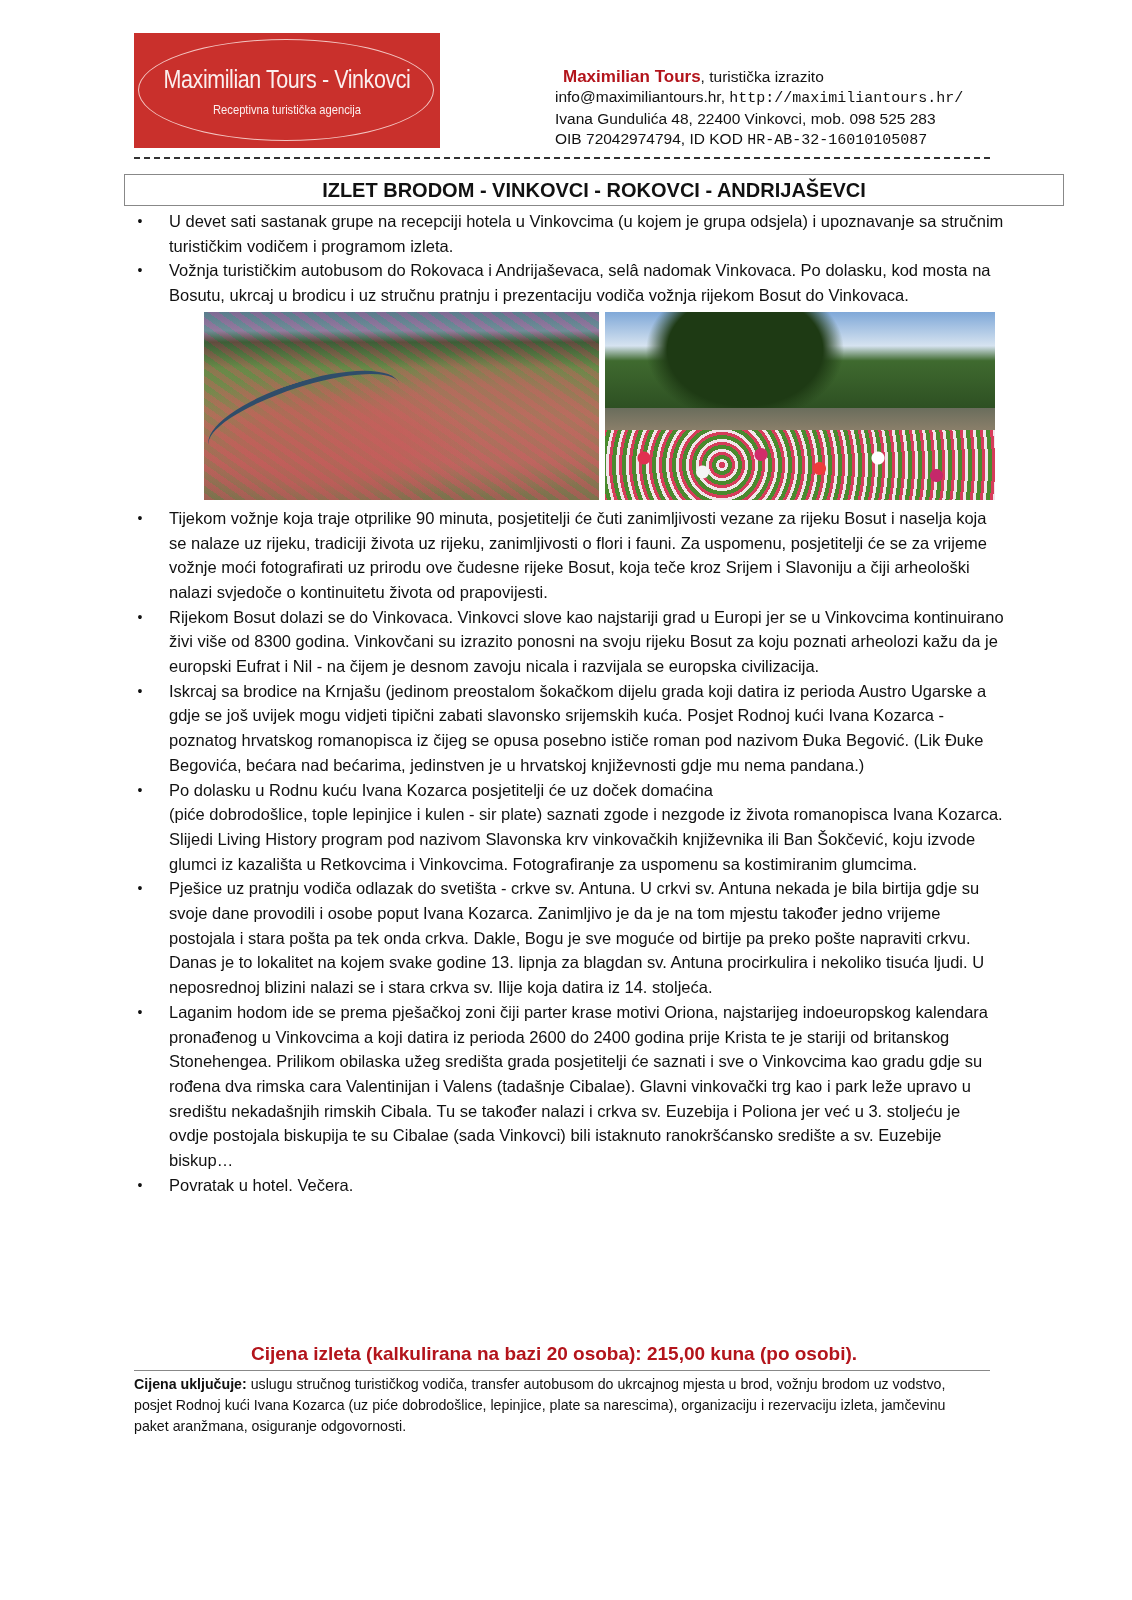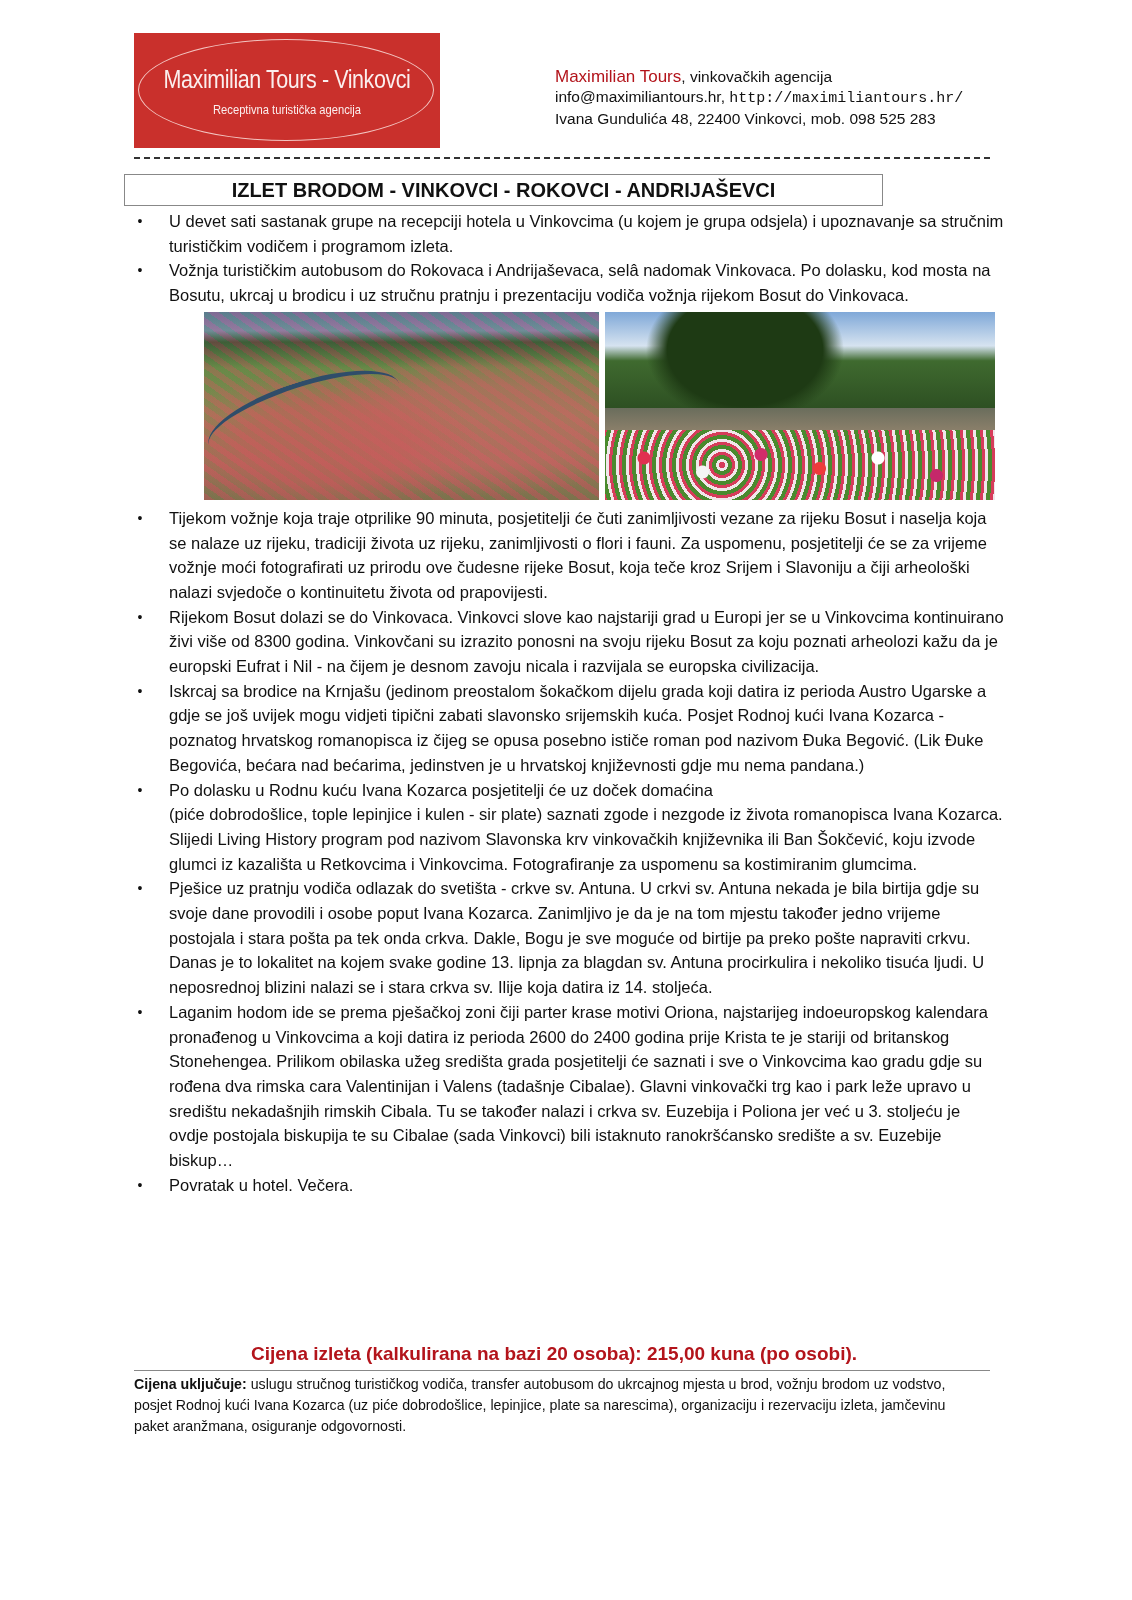--- a/index.html
+++ b/index.html
@@ -21,29 +21,29 @@
       transform: scaleX(0.86);
     }
     .logo .logo-sub {
       position: absolute; left: 0; right: 0; top: 69px; text-align: center;
       color: #fbeeee; font-size: 13px; transform: scaleX(0.86);
     }
     .contact {
       position: absolute; left: 555px; top: 67px; font-size: 15.5px; line-height: 20px;
       color: #111;
     }
-    .contact .brand { color: #b3141b; font-weight: normal; font-size: 17px; }
+    .contact .brand { color: #b3141b; font-weight: bold; font-size: 17px; margin-left: 8px; }
     .contact a { color: #111; }
     .contact .mono { font-family: "Liberation Mono", monospace; font-size: 15px; }
     .dash-line {
       position: absolute; left: 134px; top: 157px; width: 856px; height: 0;
       border-top: 2px dashed #333;
     }
     .title-box {
-      position: absolute; left: 124px; top: 174px; width: 759px; height: 32px;
+      position: absolute; left: 124px; top: 174px; width: 940px; height: 32px;
       border: 1.5px solid #888; box-sizing: border-box; text-align: center;
       font-weight: bold; font-size: 20px; line-height: 30px; color: #111;
     }
     ul.items {
       position: absolute; left: 134px; top: 209px; width: 870px; margin: 0; padding: 0;
       list-style: none; font-size: 16.5px; line-height: 24.7px; color: #111;
     }
     ul.items li { position: relative; padding-left: 35px; }
     ul.items li .bullet {
       position: absolute; left: 0; top: 0; width: 12px; text-align: center; font-size: 14px;
@@ -106,26 +106,29 @@
 <body>
 
 <div class="logo">
   <div class="ellipse"></div>
   <div class="logo-title">Maximilian Tours - Vinkovci</div>
   <div class="logo-sub">Receptivna turistička agencija</div>
 </div>
 
 <div class="contact">
   <div>
-    <span class="brand">Maximilian Tours</span><span>, vinkovačkih agencija</span>
+    <span class="brand">Maximilian Tours</span><span>, turistička izrazito</span>
   </div>
   <div>
     <a>info@maximiliantours.hr</a><span>, </span><a class="mono">http://maximiliantours.hr/</a>
   </div>
   <div>Ivana Gundulića 48, 22400 Vinkovci, mob. 098 525 283</div>
+  <div>
+    <span>OIB 72042974794, ID KOD </span><span class="mono">HR-AB-32-16010105087</span>
+  </div>
 </div>
 
 <div class="dash-line"></div>
 
 <div class="title-box">IZLET BRODOM - VINKOVCI - ROKOVCI - ANDRIJAŠEVCI</div>
 
 <ul class="items">
   <li><span class="bullet">•</span><span>U devet sati sastanak grupe na recepciji hotela u Vinkovcima (u kojem je grupa odsjela) i upoznavanje sa stručnim turističkim vodičem i programom izleta.</span></li>
   <li><span class="bullet">•</span><span>Vožnja turističkim autobusom do Rokovaca i Andrijaševaca, selâ nadomak Vinkovaca. Po dolasku, kod mosta na Bosutu, ukrcaj u brodicu i uz stručnu pratnju i prezentaciju vodiča vožnja rijekom Bosut do Vinkovaca.</span>
     <div class="photos">

